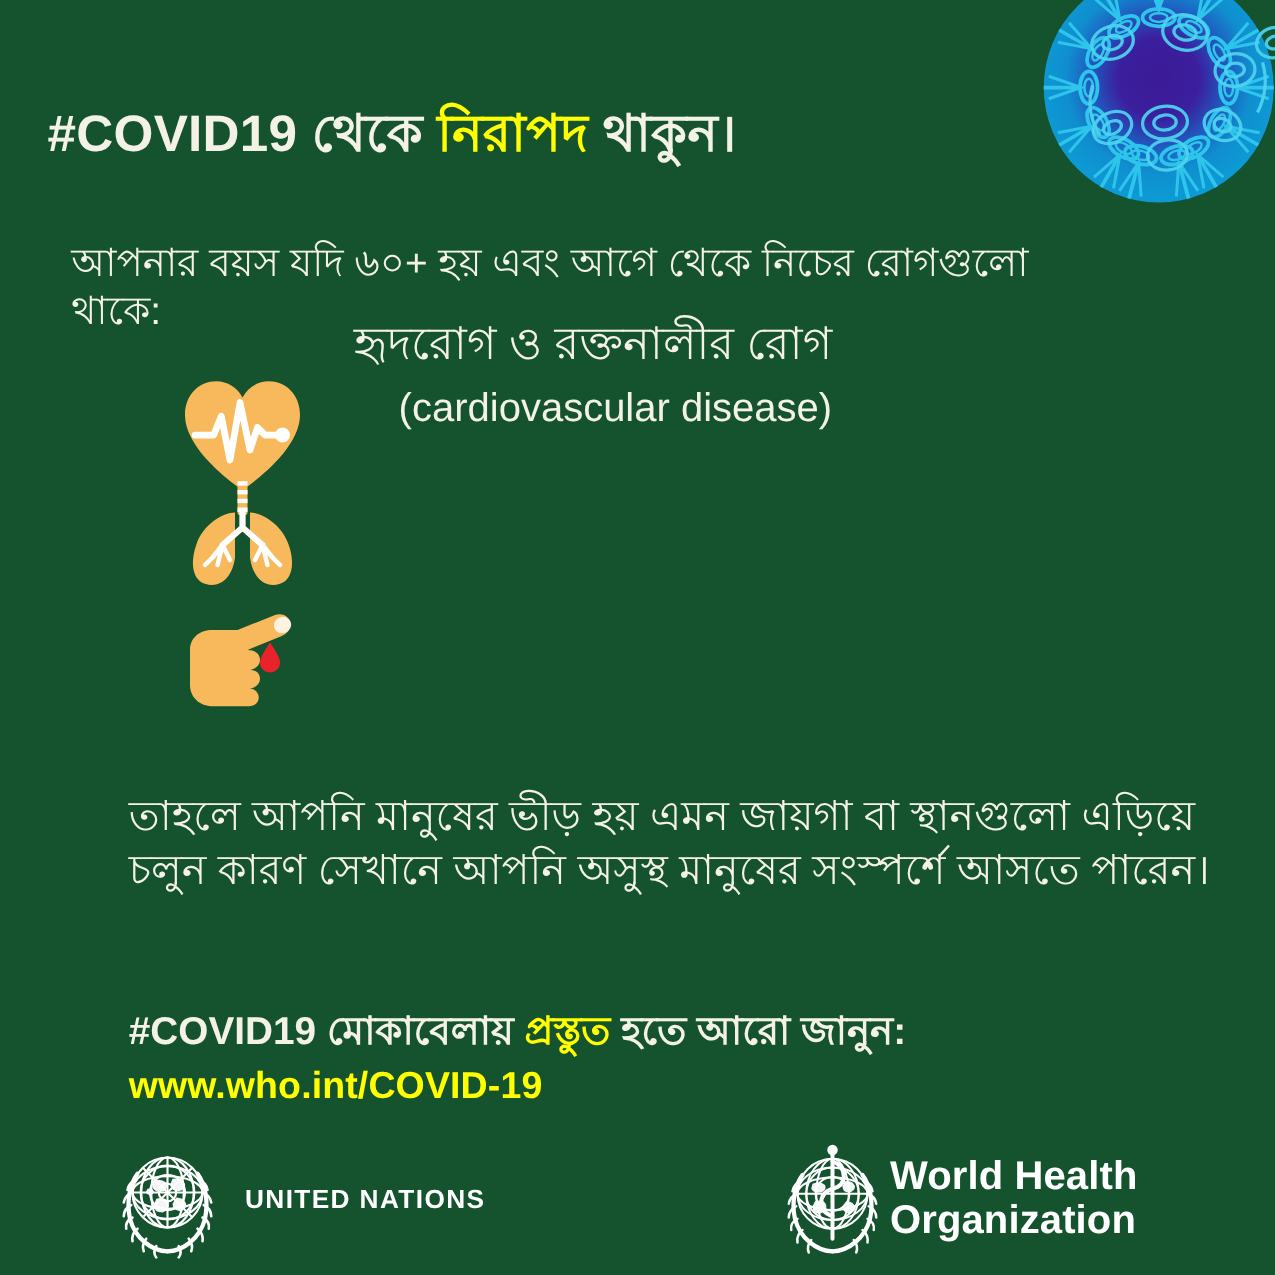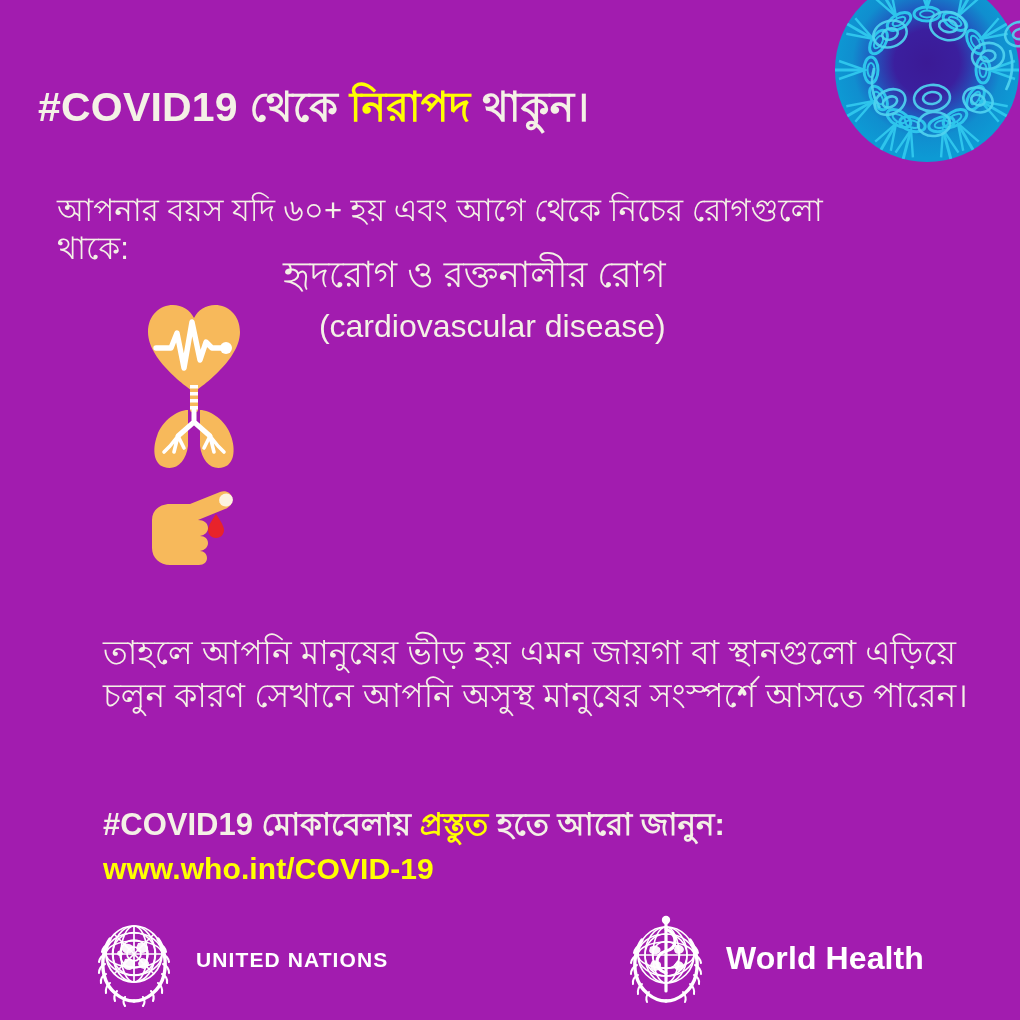--- a/index.html
+++ b/index.html
@@ -4,21 +4,21 @@
 <style>
   html, body {
     margin: 0;
     padding: 0;
     background: #0093ce;
   }
   .poster {
     position: relative;
     width: 1020px;
     height: 1020px;
-    background: #a21caf;
+    background: #14532d;
     overflow: hidden;
     font-family: "Liberation Sans", "DejaVu Sans", sans-serif;
   }
 
   
   .virus-art {
     position: absolute;
     top: -62px;
     right: -52px;
     width: 290px;
@@ -156,21 +156,20 @@
     color: #ffffff;
     font-weight: bold;
     line-height: 1.08;
   }
   .logo-un .logo-label {
     margin-left: 20px;
     font-size: 21px;
     letter-spacing: 1.1px;
   }
   .logo-who .logo-label {
-    margin-left: 14px;
     font-size: 32px;
     letter-spacing: 0.1px;
   }
   .logo-who .logo-label span { display: block; }
 </style>
 </head>
 <body>
 
 <div class="poster">
 
@@ -372,18 +371,19 @@
           <path d="M71,38 q6,2 7,8"></path>
             <path d="M74,48 q6,2 7,8"></path>
           <path d="M75,58 q6,3 6,9"></path>
             <path d="M74,68 q6,3 5,9"></path>
           <path d="M70,77 q5,4 4,10"></path>
             <path d="M63,85 q4,5 2,10"></path>
         </g>
       </svg>
       <div class="logo-label">
         <span>World Health</span>
+        <span>Organization</span>
       </div>
     </div>
 
   </div>
 
 </div>
 
 </body></html>

